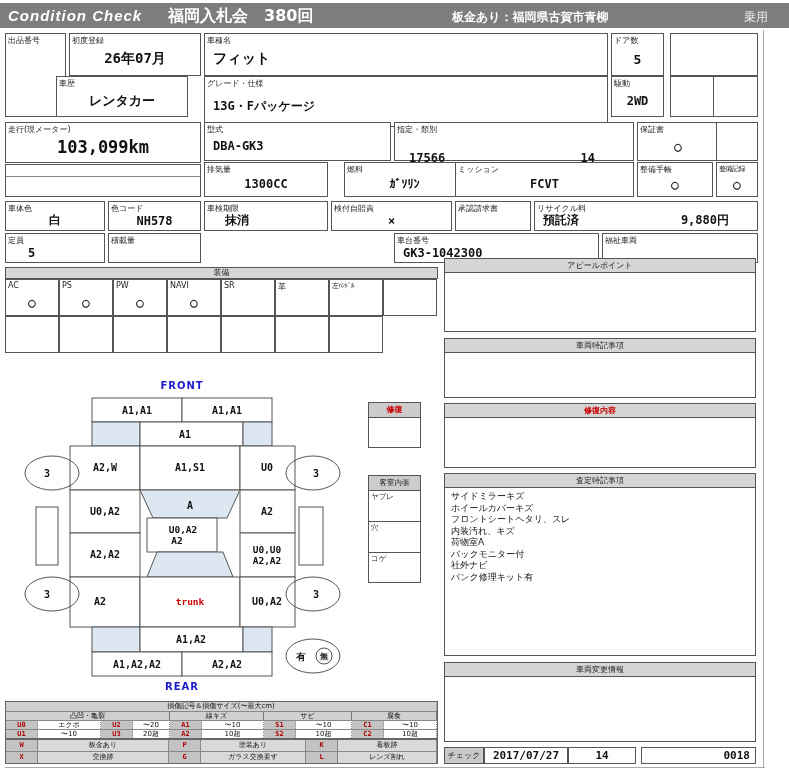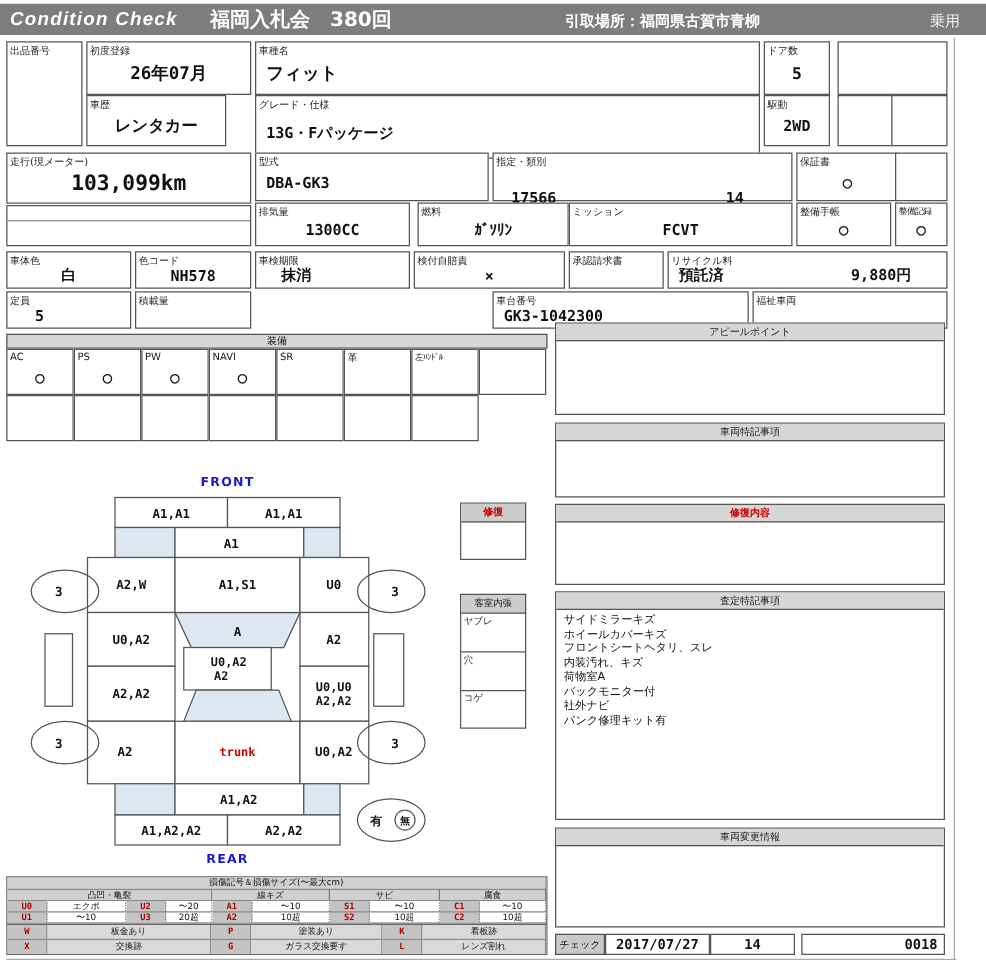--- a/index.html
+++ b/index.html
@@ -61,32 +61,32 @@
        font-family:"DejaVu Sans Mono",monospace;font-weight:bold;font-size:11px;}
 </style>
 </head>
 <body>
 
 <div class="sheet">
 
   <div class="topbar">
     <span class="brand">Condition Check</span>
     <span class="auction">福岡入札会　380回</span>
-    <span class="pickup">引取場所：福岡県古賀市青柳</span>
+    <span class="pickup">板金あり：福岡県古賀市青柳</span>
     <span class="cat">乗用</span>
   </div>
 
   <div class="cell" style="left:5px;top:33px;width:61px;height:84px">
     <span class="lbl">出品番号</span>
   </div>
   <div class="cell" style="left:69px;top:33px;width:132px;height:43px">
     <span class="lbl">初度登録</span>
     <div class="val" style="font-size:14px">26年07月</div>
   </div>
-  <div class="cell" style="left:69px;top:76px;width:112px;height:41px">
+  <div class="cell" style="left:56px;top:76px;width:132px;height:41px">
     <span class="lbl">車歴</span>
     <div class="val">レンタカー</div>
   </div>
   <div class="cell" style="left:204px;top:33px;width:404px;height:43px">
     <span class="lbl">車種名</span>
     <div class="val left" style="font-size:14px">フィット</div>
   </div>
   <div class="cell" style="left:204px;top:76px;width:404px;height:51px">
     <span class="lbl">グレード・仕様</span>
     <div class="val left sm">13G・Fパッケージ</div>
@@ -123,21 +123,21 @@
   </div>
   <div class="cell" style="left:637px;top:122px;width:82px;height:39px">
     <span class="lbl">保証書</span>
     <div class="val">○</div>
   </div>
   <div class="cell" style="left:716px;top:122px;width:42px;height:39px"></div>
   <div class="cell" style="left:204px;top:162px;width:124px;height:35px">
     <span class="lbl">排気量</span>
     <div class="val sm">1300CC</div>
   </div>
-  <div class="cell" style="left:334px;top:162px;width:121px;height:35px">
+  <div class="cell" style="left:344px;top:162px;width:121px;height:35px">
     <span class="lbl">燃料</span>
     <div class="val sm">ｶﾞｿﾘﾝ</div>
   </div>
   <div class="cell" style="left:455px;top:162px;width:179px;height:35px">
     <span class="lbl">ミッション</span>
     <div class="val sm">FCVT</div>
   </div>
   <div class="cell" style="left:637px;top:162px;width:76px;height:35px">
     <span class="lbl">整備手帳</span>
     <div class="val">○</div>

